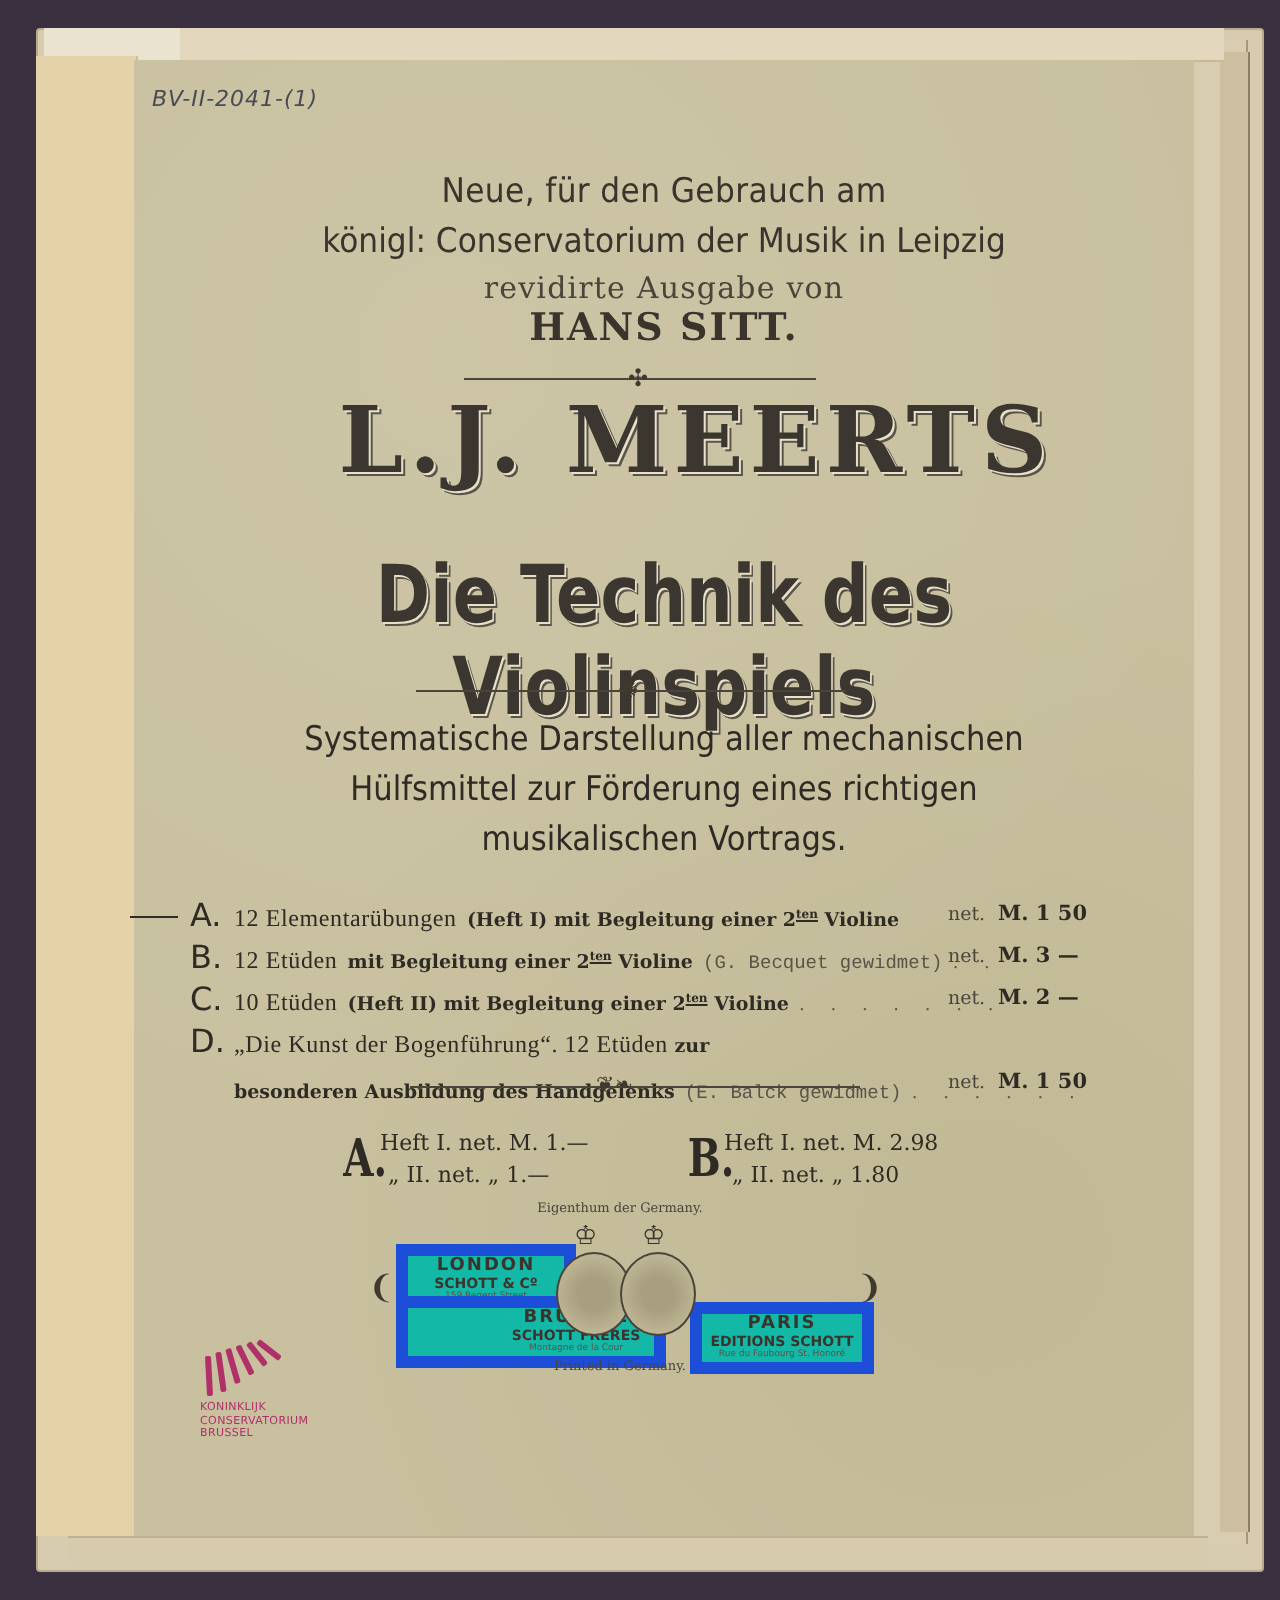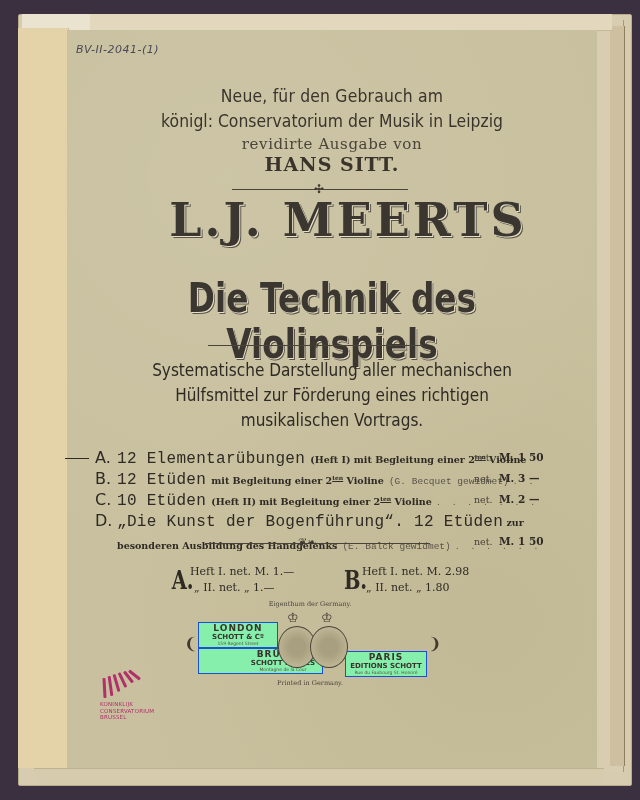--- a/index.html
+++ b/index.html
@@ -68,36 +68,36 @@
     top:275px; font-size:40px; font-weight:bold; letter-spacing:0px;
     color:#3b3730; font-family:"DejaVu Sans", sans-serif;
     transform:scaleX(0.82); transform-origin:center;
     text-shadow: 1px 1px 0 #e8e1c8, 2px 2px 0 #5a544a;
   }
   .sub { font-family:"DejaVu Sans", sans-serif; font-size:17px; color:#2f2a24; transform:scaleX(0.9); }
   .s1 { top:360px; } .s2 { top:385px; } .s3 { top:410px; }
   .list { position:absolute; left:67px; top:448px; width:530px; color:#2f2a24; }
   .row { position:absolute; left:0; width:530px; height:20px; white-space:nowrap; }
   .row .letter { position:absolute; left:28px; font-family:"DejaVu Sans", sans-serif; font-size:16px; }
-  .row .big { font-family:Liberation Mono, monospace; font-size:16px; letter-spacing:0.3px; }
+  .row .big { font-family:Liberation Serif, serif; font-size:12px; letter-spacing:0.3px; }
   .row .small { font-family:"DejaVu Serif", serif; font-size:9.5px; font-weight:bold; }
   .row .smalln { font-family:Liberation Mono, monospace; font-size:9.5px; color:#5a5448; }
   .row .desc { position:absolute; left:50px; top:0; }
   .row .net { position:absolute; left:407px; top:4px; font-family:"DejaVu Serif", serif; font-size:9.5px; color:#4a443a; }
   .row .price { position:absolute; left:432px; top:3px; font-family:"DejaVu Serif", serif; font-size:10.5px; font-weight:bold; }
   .sup { font-size:6px; vertical-align:super; text-decoration:underline; }
   .dash { position:absolute; left:-2px; top:10px; width:24px; height:1px; background:#2f2a24; }
   .dots { color:#5a5448; font-size:9px; letter-spacing:5px; }
   .hefts { position:absolute; top:565px; color:#2f2a24; font-family:"DejaVu Serif", serif; }
   .hefts .cap { position:absolute; top:0; font-size:26px; font-weight:bold; font-family:"DejaVu Serif", serif; transform:scaleX(0.75); }
   .hefts .line { position:absolute; font-size:11px; white-space:nowrap; }
   .pub { position:absolute; left:180px; top:600px; width:260px; height:90px; color:#3a342c; }
   .pub .own { position:absolute; left:0; top:0; width:260px; text-align:center; font-size:6.5px; color:#4a443a; }
   .pub .banner {
-    position:absolute; border:1px solid #1d4ed8; background:#86efac;
+    position:absolute; border:6px solid #1d4ed8; background:#14b8a6;
     text-align:center; font-family:"DejaVu Sans", sans-serif;
   }
   .pub .city { font-size:9px; font-weight:bold; letter-spacing:1px; display:block; line-height:10px; }
   .pub .firm { font-size:7px; font-weight:bold; display:block; line-height:8px; }
   .pub .addr { font-size:4.5px; display:block; line-height:5px; color:#5a5448; }
   .seal {
     position:absolute; width:36px; height:40px; border:1.5px solid #4a443a; border-radius:50%;
     background:radial-gradient(circle, #a89f80 30%, #bdb493 70%);
   }
   .crown { position:absolute; font-size:13px; color:#3a342c; }

